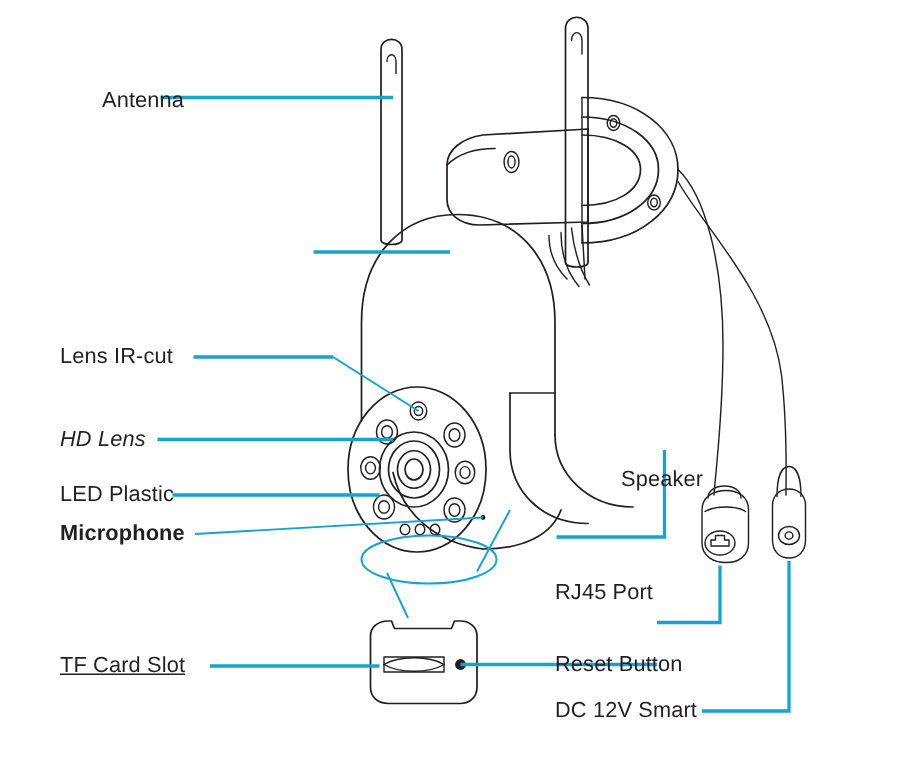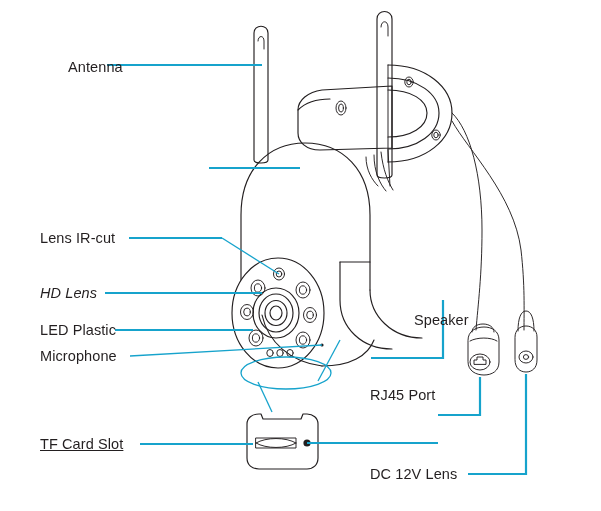--- a/index.html
+++ b/index.html
@@ -245,24 +245,25 @@
 
   <div class="label" style="left:40px; top:60px;margin-left:28px;">Antenna</div>
 
 
   <div class="label" style="left:40px; top:231px;">Lens IR-cut</div>
 
   <div class="label" style="left:40px; top:286px;font-style:italic;">HD Lens</div>
 
   <div class="label" style="left:40px; top:323px;">LED Plastic</div>
 
-  <div class="label" style="left:40px; top:349px;">Microphone</div>
+  <div class="label" style="left:40px; top:349px;font-weight:bold;">Microphone</div>
 
   <div class="label" style="left:40px; top:437px;text-decoration:underline;">TF Card Slot</div>
 
   <div class="label" style="left:414px; top:281px;margin-top:32px;">Speaker</div>
 
   <div class="label" style="left:370px; top:388px;">RJ45 Port</div>
 
-
-  <div class="label" style="left:370px; top:467px;">DC 12V  Lens</div>
+  <div class="label" style="left:370px; top:436px;">Reset Button</div>
+
+  <div class="label" style="left:370px; top:467px;">DC 12V  Smart</div>
 
 </div>
 
 </body></html>

